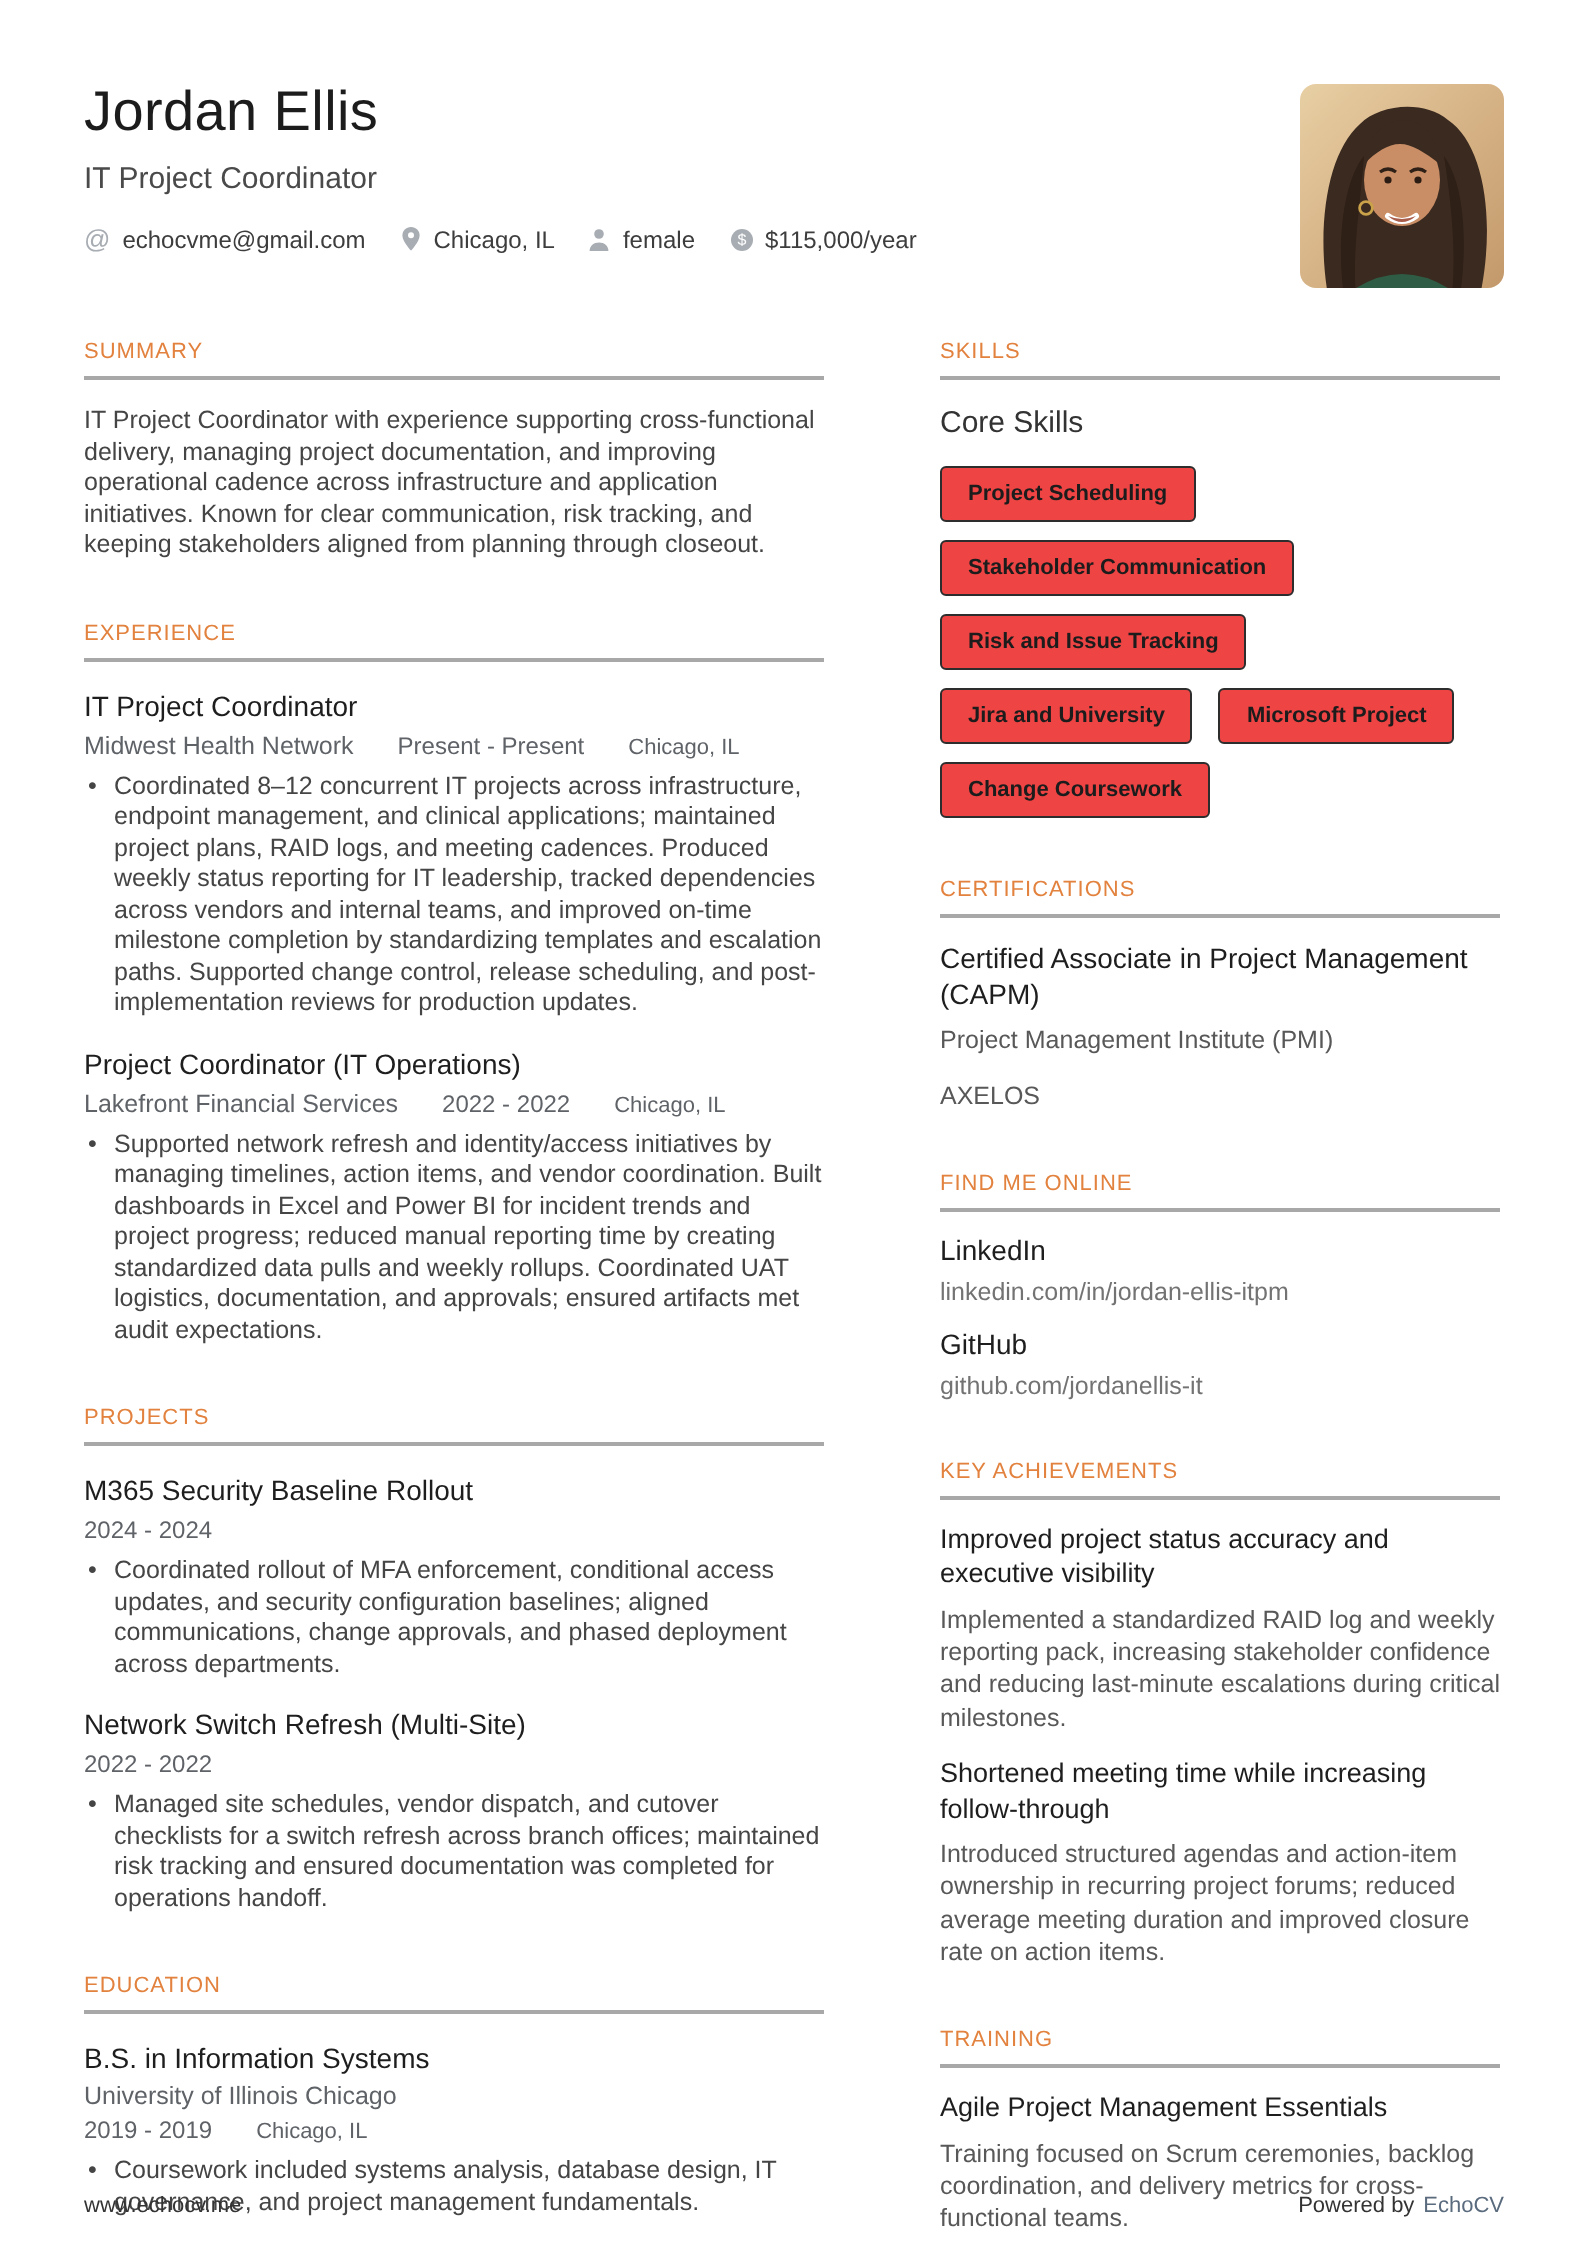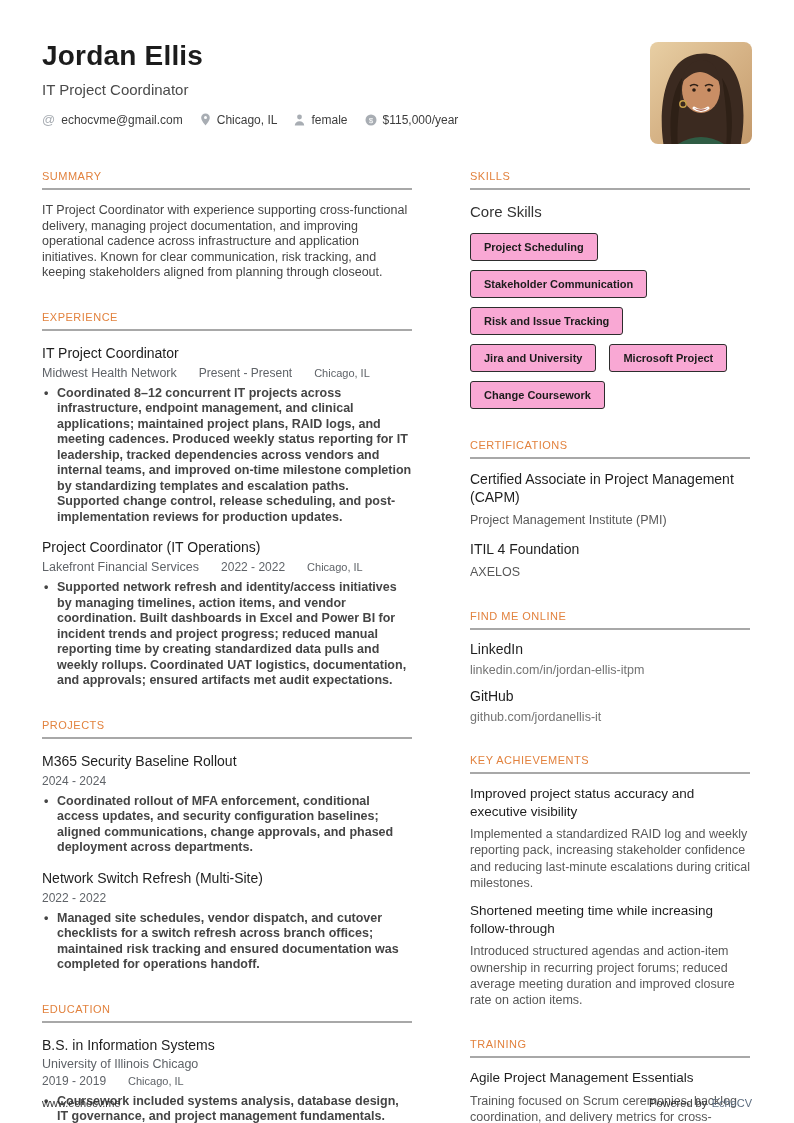--- a/index.html
+++ b/index.html
@@ -8,21 +8,21 @@
     width: 794px; height: 1123px;
     position: relative;
     font-family: "Liberation Sans", "DejaVu Sans", sans-serif;
     color: #2b2b2b;
     overflow: hidden;
   }
   .page { padding: 40px 42px 0 42px; }
 
   
   .header { display: flex; justify-content: space-between; align-items: flex-start; }
-  .name { font-size: 28px; font-weight: 700; color: #1c1c1c; letter-spacing: .2px; }
+  .name { font-size: 28px; font-weight: 400; color: #1c1c1c; letter-spacing: .2px; }
   .job-title { margin-top: 9px; font-size: 15px; color: #4a4a4a; }
   .contact-row { margin-top: 14px; display: flex; align-items: center; gap: 17px; font-size: 12px; color: #3d3d3d; }
   .contact-item { display: flex; align-items: center; gap: 6px; }
   .cicon { color: #9aa0a6; display: inline-flex; align-items: center; }
   .cicon svg { display: block; }
   .at-glyph { font-size: 13px; color: #a8adb3; }
   .avatar {
     width: 102px; height: 102px; border-radius: 8px; overflow: hidden;
     flex: 0 0 auto; margin-top: 2px;
   }
@@ -43,34 +43,34 @@
 
   .body-text { margin-top: 13px; font-size: 12.5px; line-height: 1.24; color: #454545; }
 
   
   .entry { margin-top: 14px; }
   .entry-title { font-size: 14px; color: #1e1e1e; font-weight: 400; }
   .entry-meta { margin-top: 5px; display: flex; align-items: baseline; gap: 22px; color: #5f6368; }
   .meta-company { font-size: 12.5px; }
   .meta-dates { font-size: 12px; }
   .meta-loc { font-size: 11px; }
-  .bullets { margin-top: 6px; list-style: none; font-weight: bold; }
+  .bullets { margin-top: 6px; list-style: none; }
   .bullet {
     position: relative; padding-left: 15px;
     font-size: 12.5px; line-height: 1.24; color: #454545;
   }
   .bullet::before { content: "•"; position: absolute; left: 2px; color: #454545; }
 
   
   .group-title { margin-top: 13px; font-size: 15px; color: #333; }
   .chips { margin-top: 13px; display: flex; flex-wrap: wrap; gap: 9px 13px; }
   .chip {
     display: inline-block; padding: 7px 13px;
     border: 1.5px solid #2d2d2d; border-radius: 3px;
-    font-size: 11px; font-weight: 700; color: #1c1c1c; background: #f9a8d4;
+    font-size: 11px; font-weight: 700; color: #1c1c1c; background: #ef4444;
     white-space: nowrap;
   }
 
   
   .r-entry { margin-top: 11px; }
   .r-title { font-size: 13.5px; color: #1e1e1e; line-height: 1.3; }
   .r-sub { margin-top: 6px; font-size: 12.5px; color: #585858; line-height: 1.3; }
   .link-label { font-size: 14px; color: #1e1e1e; }
   .link-url { margin-top: 6px; font-size: 12.5px; color: #737373; text-decoration: none; display: block; }
 
@@ -256,21 +256,20 @@
 
       <div class="section">
         <div class="sec-head">CERTIFICATIONS</div>
         <hr class="sec-rule">
         <div>
             <div class="r-entry">
     <div class="r-title" style="font-size:14px">Certified Associate in Project Management (CAPM)</div>
     <div class="r-sub">Project Management Institute (PMI)</div>
   </div>
             <div class="r-entry">
-    <div class="r-title" style="font-size:14px">ITIL 4 Foundation</div>
     <div class="r-sub">AXELOS</div>
   </div>
           </div>
       </div>
 
       <div class="section">
         <div class="sec-head">FIND ME ONLINE</div>
         <hr class="sec-rule">
         <div>
             <div class="r-entry">

